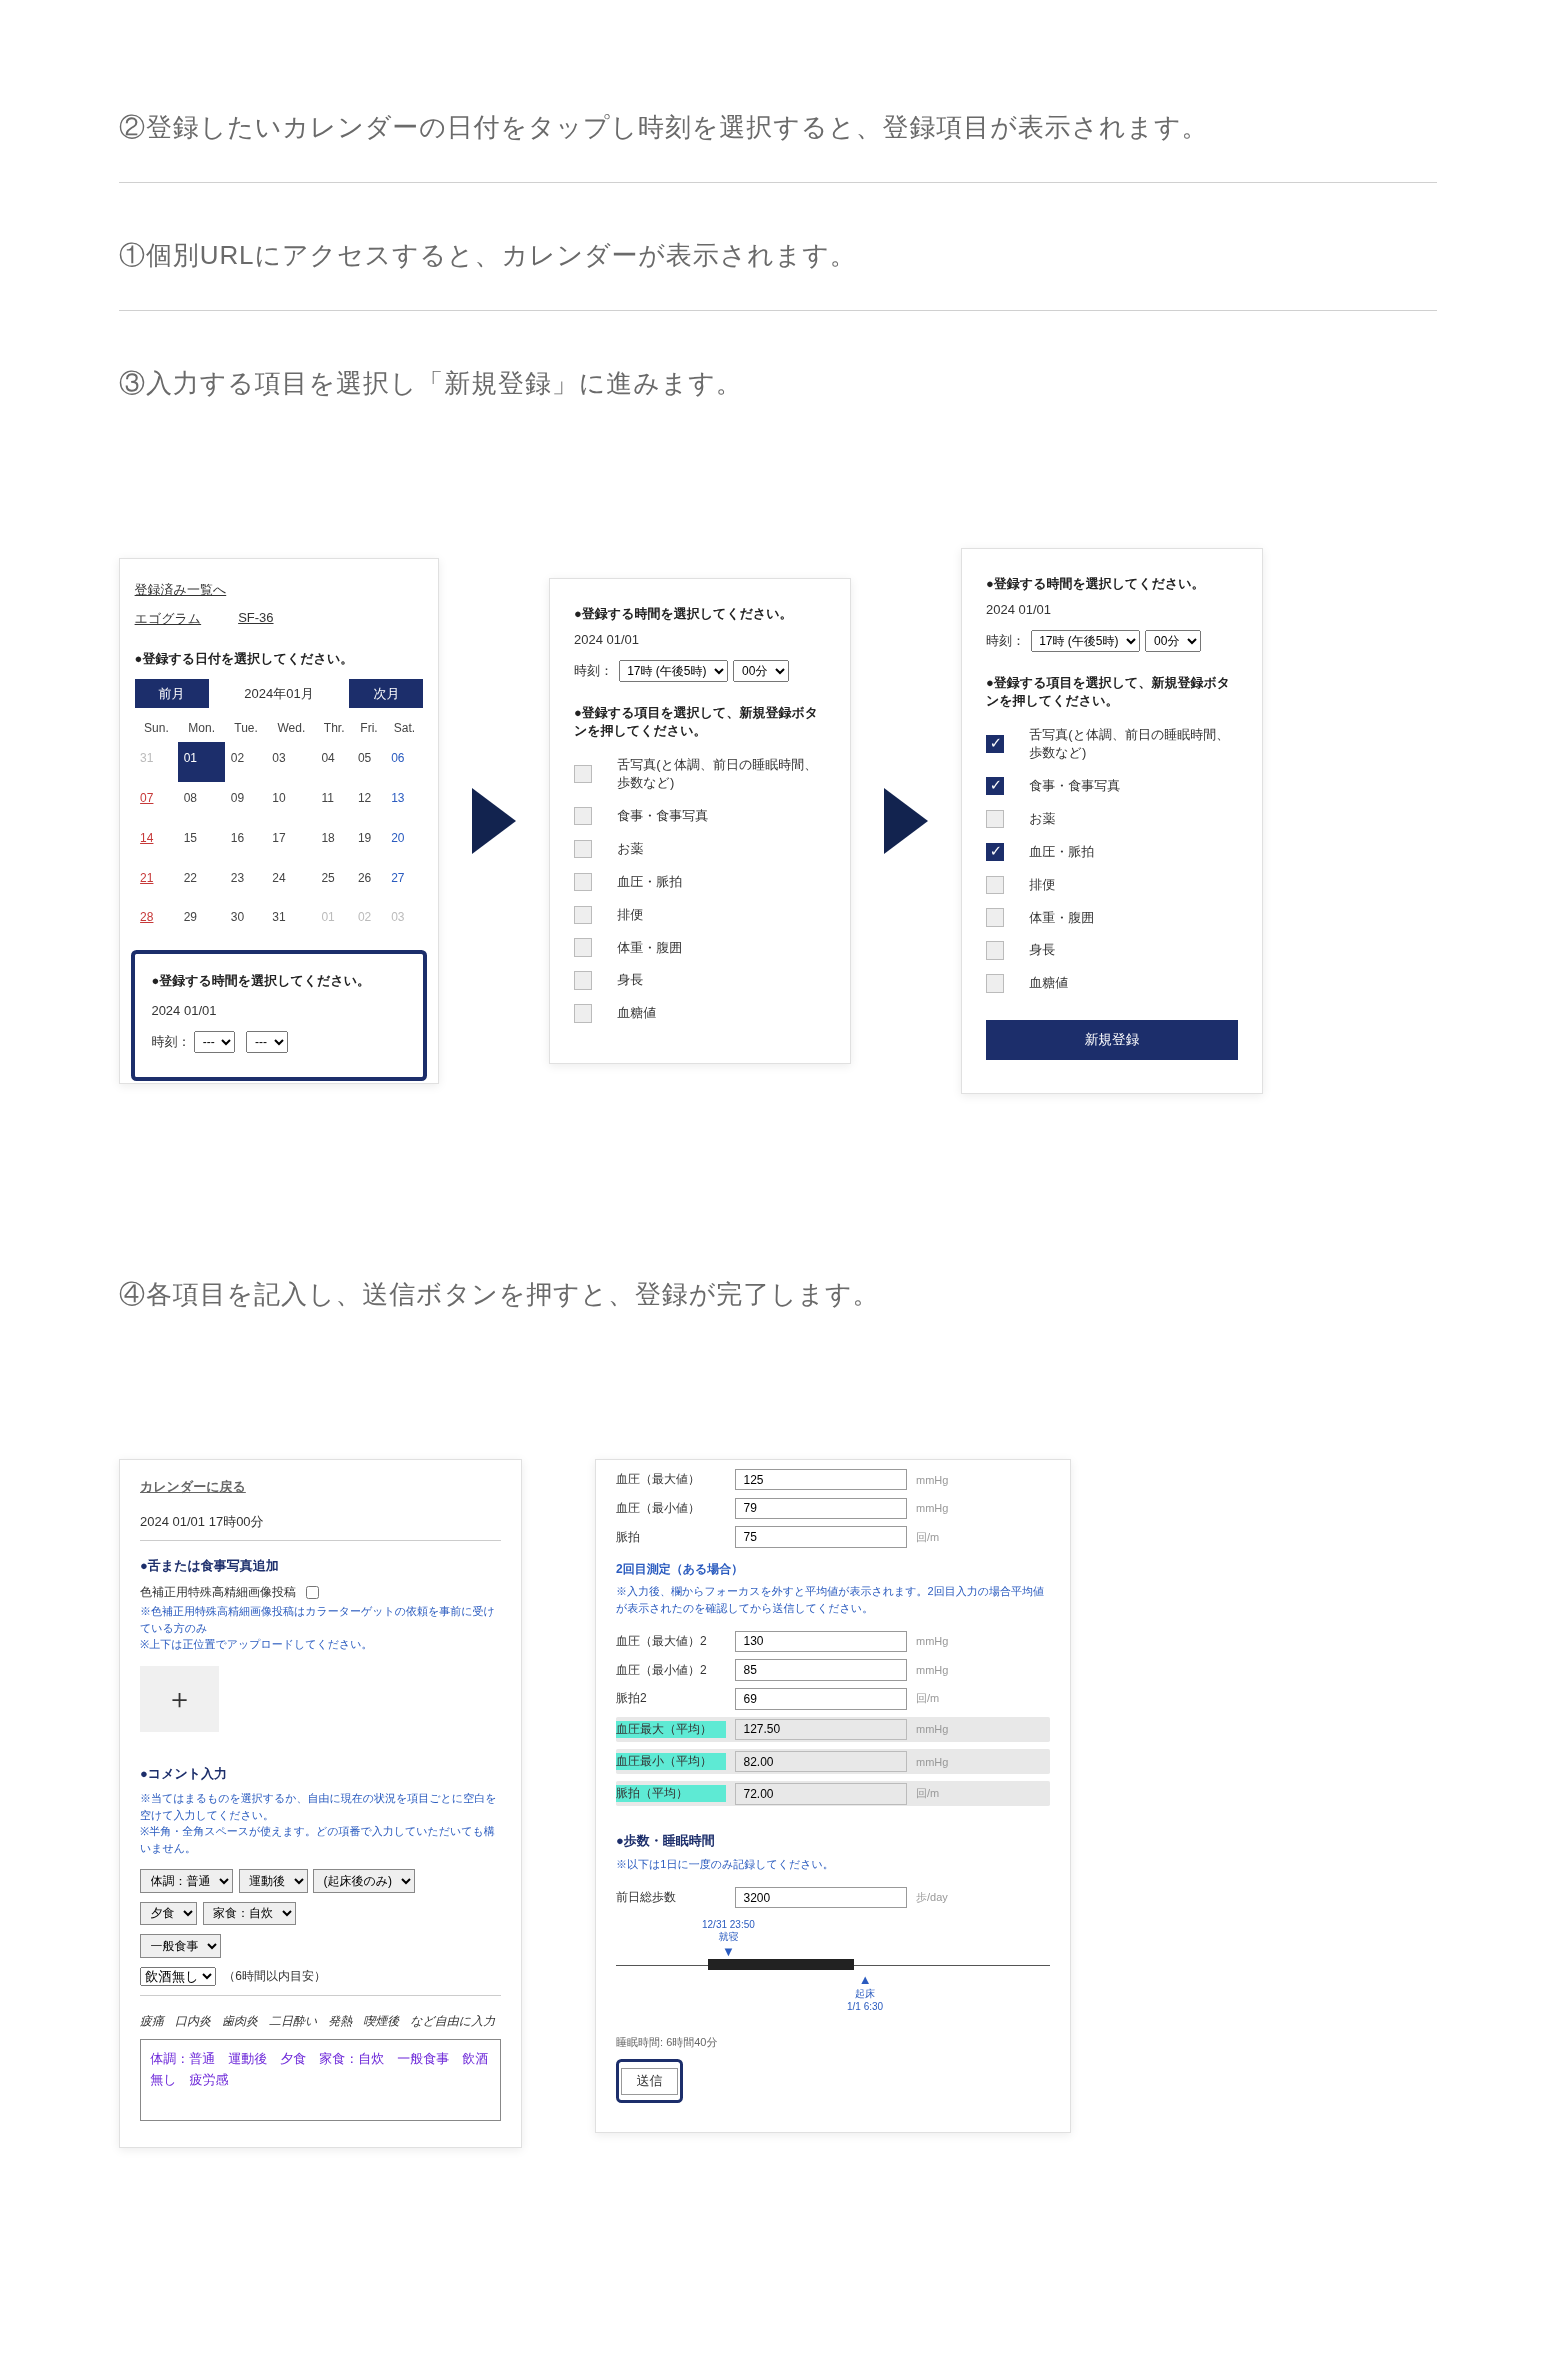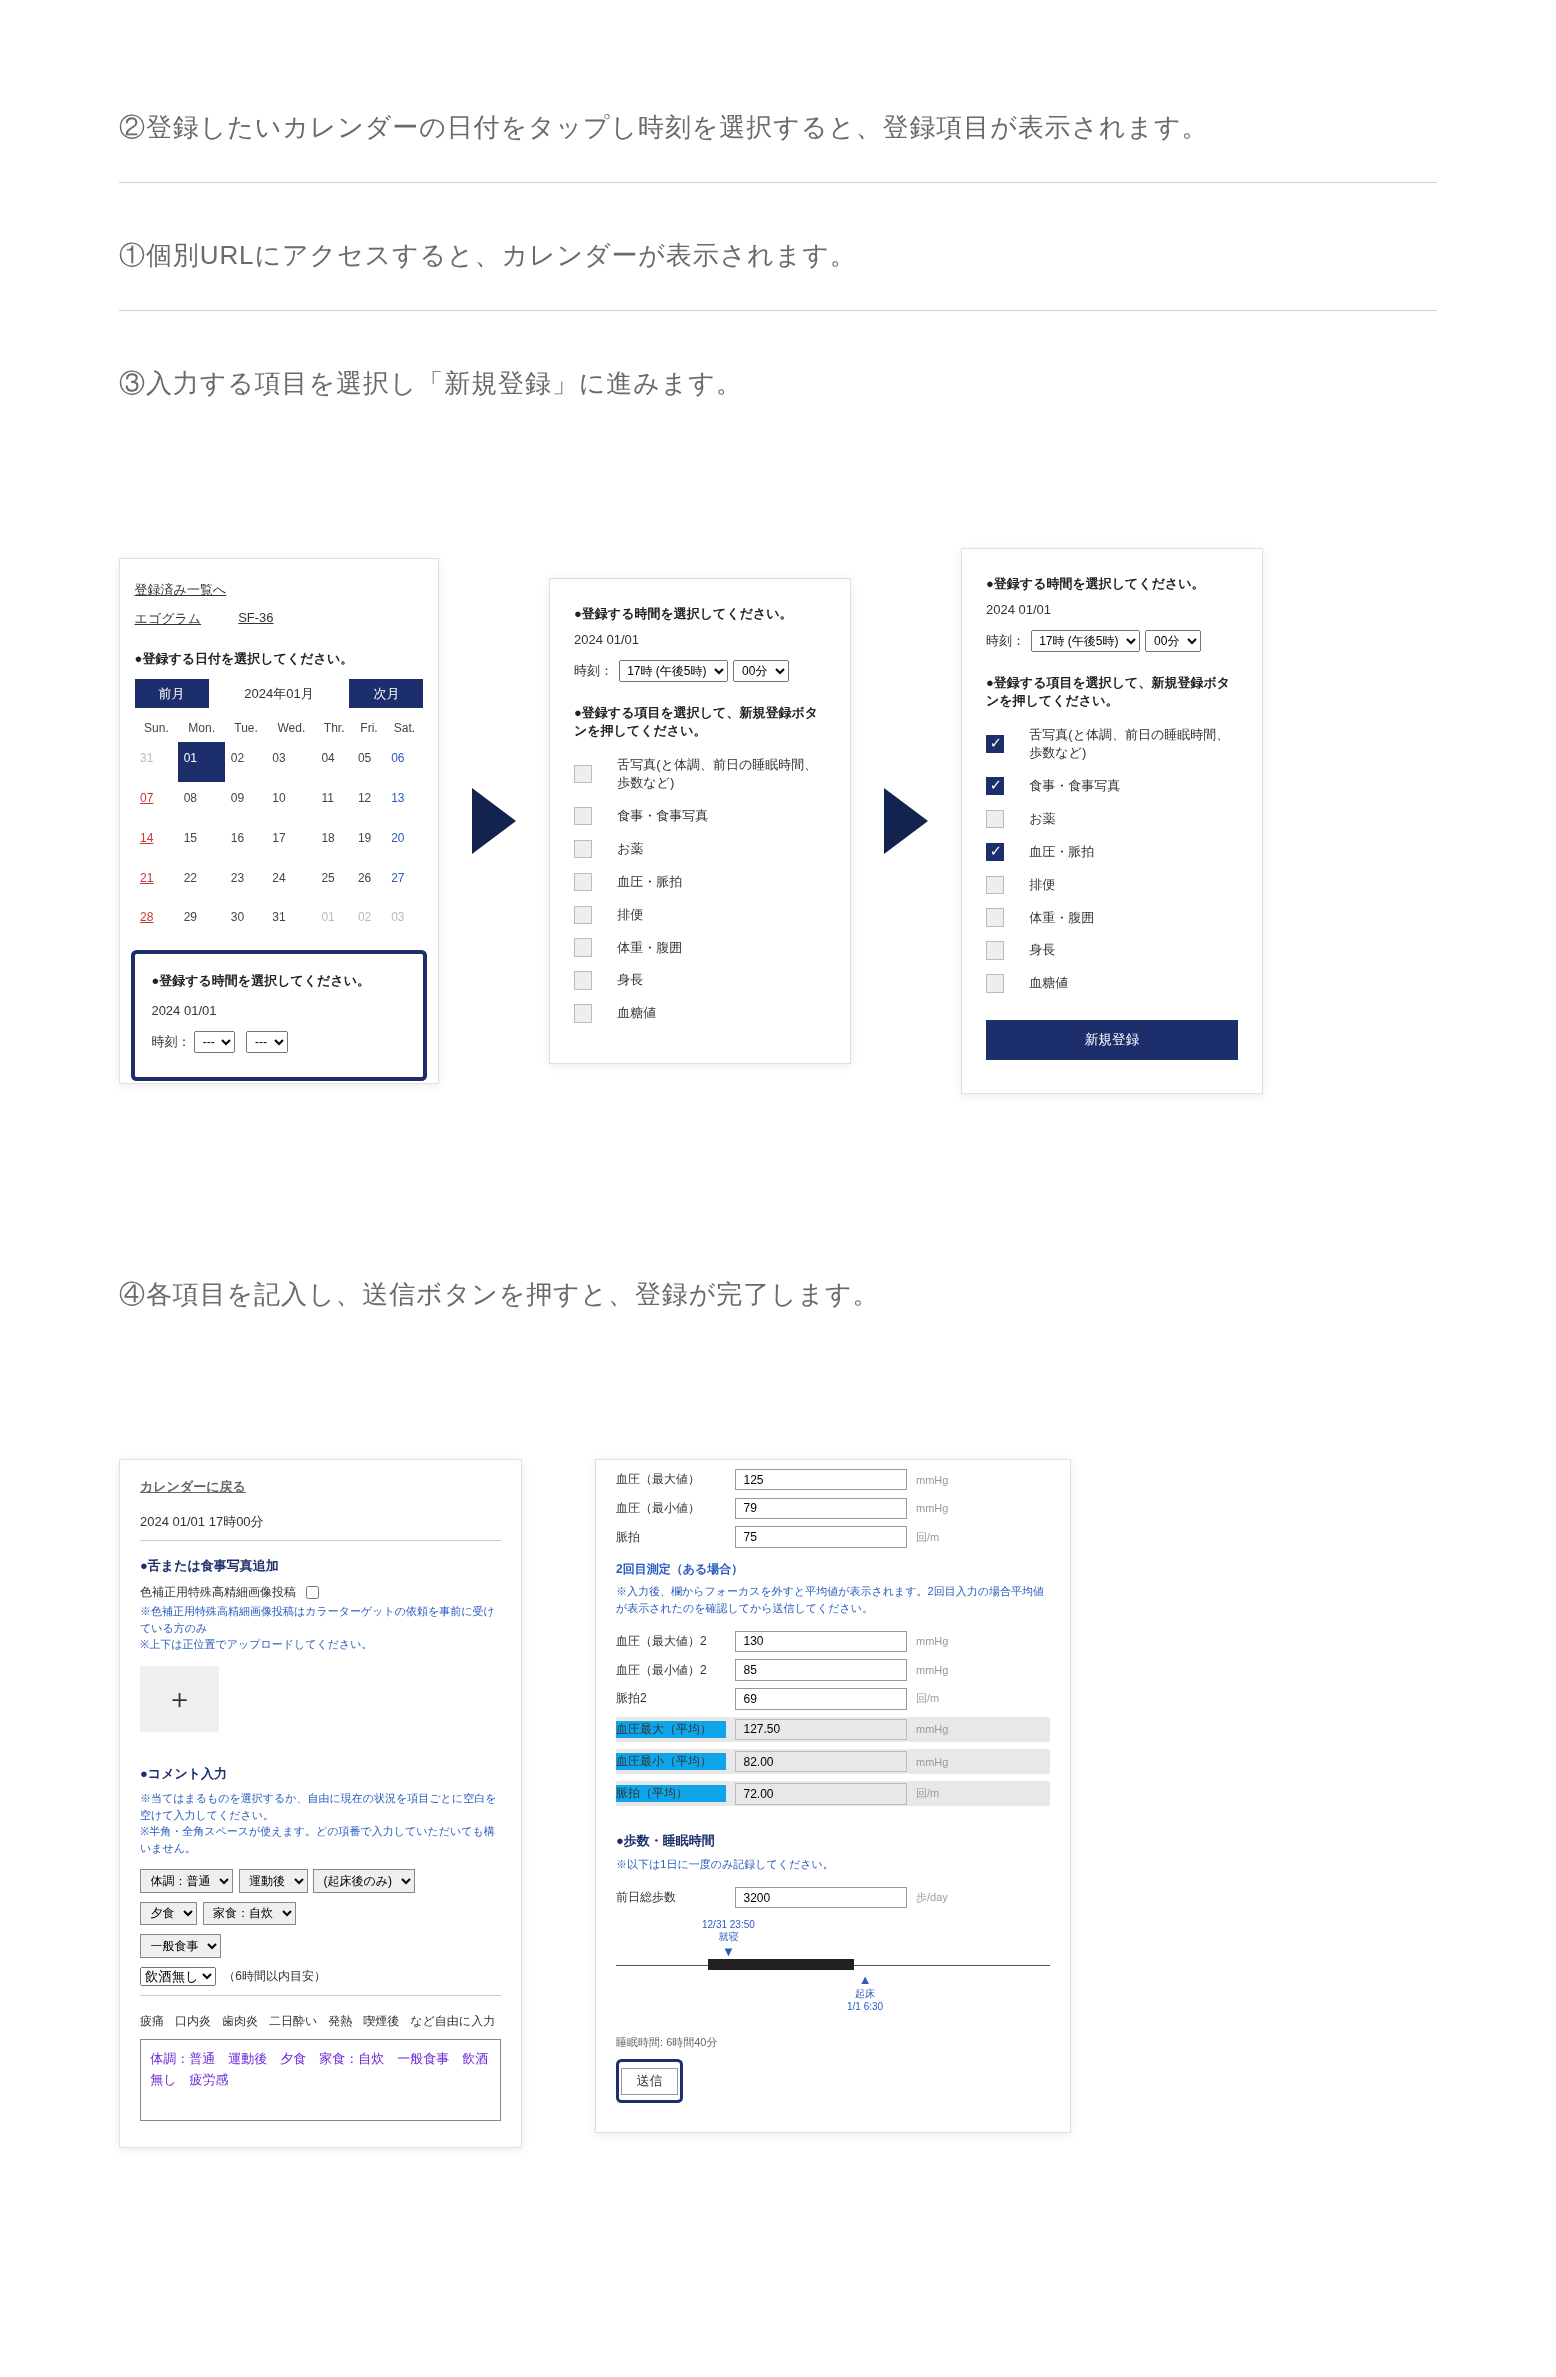--- a/index.html
+++ b/index.html
@@ -81,30 +81,30 @@
   
   .panel-form { width: 403px; padding: 18.3px 20px 26px; font-size:13px; }
   .back-link { color:#666; font-size:13px; text-decoration: underline; margin-bottom:16.5px;font-weight:bold;}
   .hr { border-top:0.9px solid #ccc; margin:9.2px 0 16.5px;}
   .sect-head { font-size:13px; font-weight:bold; color:#1c2e6b; margin-bottom:7.3px;}
   .note { font-size:11px; color:#2a5bbf; line-height:1.5; margin-bottom:13px;}
   .add-box { width:79px; height:66px; background:#f0f0f0; display:flex; align-items:center; justify-content:center; font-size:27.5px; color:#333; margin-bottom:33px;}
   .selects-row { margin-bottom:9.2px; display:flex; gap:5.5px; flex-wrap:wrap;}
   .selects-row select { font-size:12px; padding:2.7px 5.5px; border:0.9px solid #888;}
   .status-row { font-size:12px; display:flex; align-items:center; gap:7.3px; margin-bottom:9.2px;}
-  .tag-line { font-size:12px; color:#333; margin:14.6px 0 9.2px; display:flex; gap:11px;}
+  .tag-line { font-size:12px; color:#333; margin:14.6px 0 9.2px; display:flex; gap:11px;font-style:italic;}
   .textarea { width:100%; border:0.9px solid #888; padding:9.2px; min-height:82px; font-size:13px; color:#6d28d9; line-height:1.6;}
 
   
   .panel-meas { width: 476px; padding: 9.2px 20px 29px; font-size:13px; }
   .meas-row { display:flex; align-items:center; gap:9.2px; margin-bottom:7.3px;}
   .meas-row .lbl { width:110px; font-size:12px; color:#333;}
   .meas-row input { flex:0 0 165px; border:0.9px solid #999; padding:2.7px 7.3px; font-size:12px;}
   .meas-row .unit { font-size:11px; color:#999;}
-  .meas-row.avg .lbl { background:#0ea5e9; }
+  .meas-row.avg .lbl { background:#5eead4; }
   .meas-row.avg { background:#e8e8e8; padding:1.8px 0; border-radius:1.8px;}
   .meas-row.avg input { background:#e8e8e8; border-color:#bbb;}
   .meas-note { font-size:11px; color:#2a5bbf; line-height:1.5; margin:5.5px 0 14.6px;}
   .meas-sub { font-size:13px; font-weight:bold; color:#1c2e6b; margin:26px 0 5.5px;}
   .sleep-diagram { position:relative; height:101px; margin:11px 0 14.6px;}
   .sleep-diagram .line { position:absolute; left:0; right:0; top:46px; border-top:0.9px solid #555;}
   .sleep-diagram .fill { position:absolute; left:92px; width:146px; top:40px; height:11px; background:#222;}
   .sleep-diagram .mark1 { position:absolute; left:86px; top:0; font-size:10px; text-align:center; color:#2a5bbf;}
   .sleep-diagram .mark1 .tri { color:#2a5bbf; font-size:13px;}
   .sleep-diagram .mark2 { position:absolute; left:231px; top:53px; font-size:10px; color:#2a5bbf; text-align:center;}

